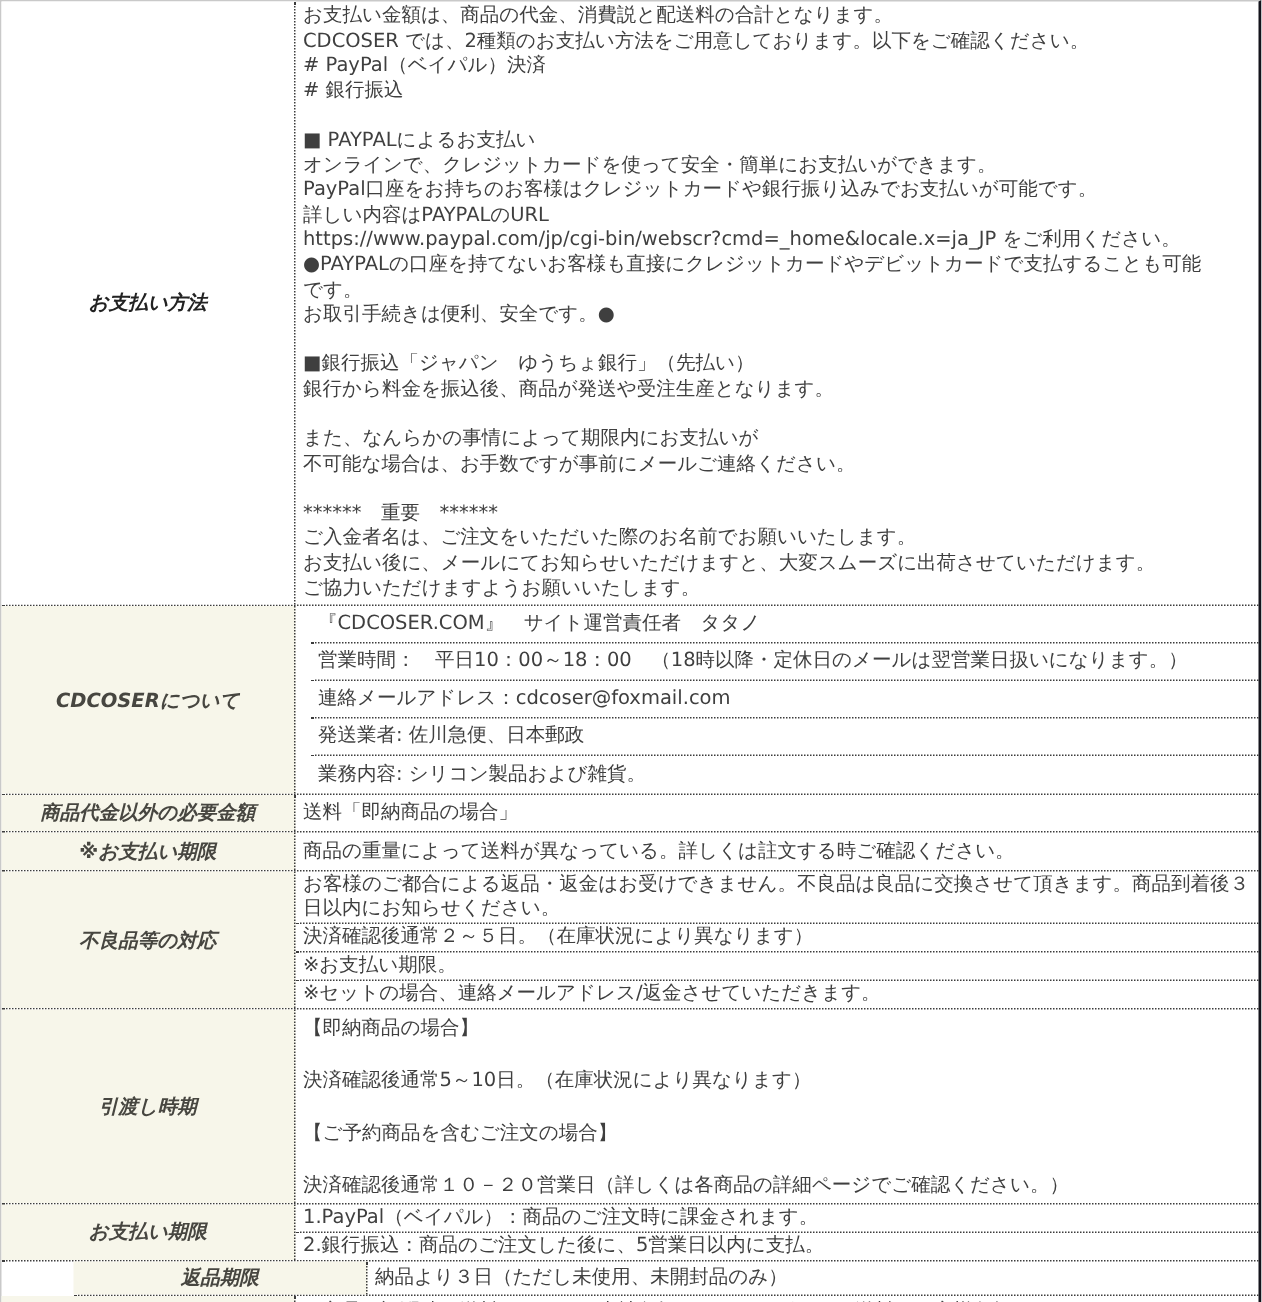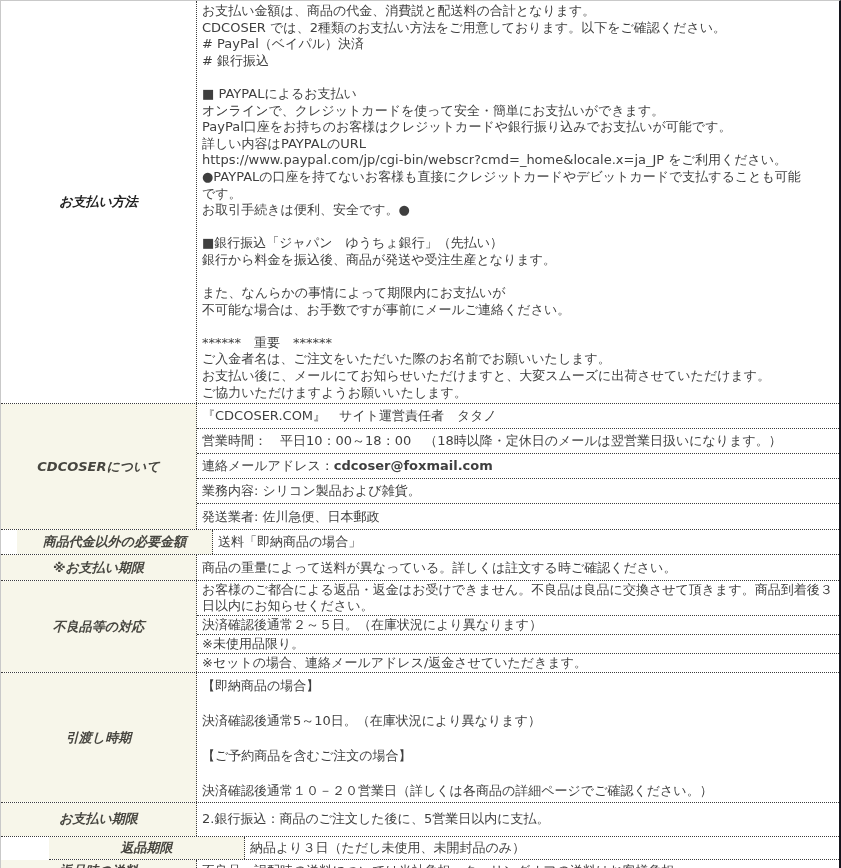--- a/index.html
+++ b/index.html
@@ -60,27 +60,27 @@
     border-bottom: 1px dotted #3c3c3c;
     box-sizing: border-box;
     padding: 1px 4px 1px 5px;
     line-height: 16px;
     display: flex;
     align-items: center;
     white-space: pre-wrap;
     word-break: break-all;
   }
   .sub-row:last-child { border-bottom: none; }
-  .sub-row.tall { min-height: 25px; }
+  .sub-row.tall { min-height: 25px; margin-left: 10px; }
   .sub-row.single { min-height: 17px; }
   .grow { flex: 1 1 auto; }
-  .bold-email { font-weight: bold; }
+  .bold-email { font-weight: normal; }
   .r1 { min-height: 398px; }
   .r2 { min-height: 126px; }
-  .r3 { min-height: 25px; padding-left: 16px; }
+  .r3 { min-height: 25px; }
   .r4 { min-height: 26px; }
   .r5 { min-height: 85px; }
   .r6 { min-height: 128px; }
   .r7 { min-height: 34px; }
   .r8 { min-height: 23px; margin-left: 48px; }
   .r9 { min-height: 17px; }
 </style>
 </head>
 <body>
 
@@ -117,22 +117,22 @@
   </div>
 
   <div class="row r2">
     <div class="label-cell">CDCOSERについて</div>
     <div class="content-cell">
       <div class="sub-row tall grow">『CDCOSER.COM』　サイト運営責任者　タタノ</div>
       <div class="sub-row tall grow">営業時間：　平日10：00～18：00　（18時以降・定休日のメールは翌営業日扱いになります。）</div>
       <div class="sub-row tall grow">
         <span>連絡メールアドレス：</span><span class="bold-email">cdcoser@foxmail.com</span>
       </div>
+      <div class="sub-row tall grow">発送業者: 佐川急便、日本郵政</div>
       <div class="sub-row tall grow">業務内容: シリコン製品および雑貨。</div>
-      <div class="sub-row tall grow">発送業者: 佐川急便、日本郵政</div>
     </div>
   </div>
 
   <div class="row r3">
     <div class="label-cell">商品代金以外の必要金額</div>
     <div class="content-cell">
       <div class="sub-row grow">送料「即納商品の場合」</div>
     </div>
   </div>
 
@@ -141,41 +141,42 @@
     <div class="content-cell">
       <div class="sub-row grow">商品の重量によって送料が異なっている。詳しくは註文する時ご確認ください。</div>
     </div>
   </div>
 
   <div class="row r5">
     <div class="label-cell">不良品等の対応</div>
     <div class="content-cell">
       <div class="sub-row grow">お客様のご都合による返品・返金はお受けできません。不良品は良品に交換させて頂きます。商品到着後３日以内にお知らせください。</div>
       <div class="sub-row single">決済確認後通常２～５日。（在庫状況により異なります）</div>
-      <div class="sub-row single">※未使用品限り。</div>
+      <div class="sub-row single">※お支払い期限。</div>
       <div class="sub-row single">※セットの場合、連絡メールアドレス/返金させていただきます。</div>
     </div>
   </div>
 
   <div class="row r6">
     <div class="label-cell">引渡し時期</div>
     <div class="content-cell">
       <div class="text-block wide-lines">【即納商品の場合】
 
 決済確認後通常5～10日。（在庫状況により異なります）
 
 【ご予約商品を含むご注文の場合】
 
 決済確認後通常１０－２０営業日（詳しくは各商品の詳細ページでご確認ください。）</div>
     </div>
   </div>
 
   <div class="row r7">
     <div class="label-cell">お支払い期限</div>
     <div class="content-cell">
+      <div class="sub-row single grow">1.PayPal（ベイパル）：商品のご注文時に課金されます。</div>
       <div class="sub-row single grow">2.銀行振込：商品のご注文した後に、5営業日以内に支払。</div>
     </div>
   </div>
 
   <div class="row r8">
     <div class="label-cell">返品期限</div>
     <div class="content-cell">
       <div class="sub-row grow">納品より３日（ただし未使用、未開封品のみ）</div>
     </div>
   </div>

